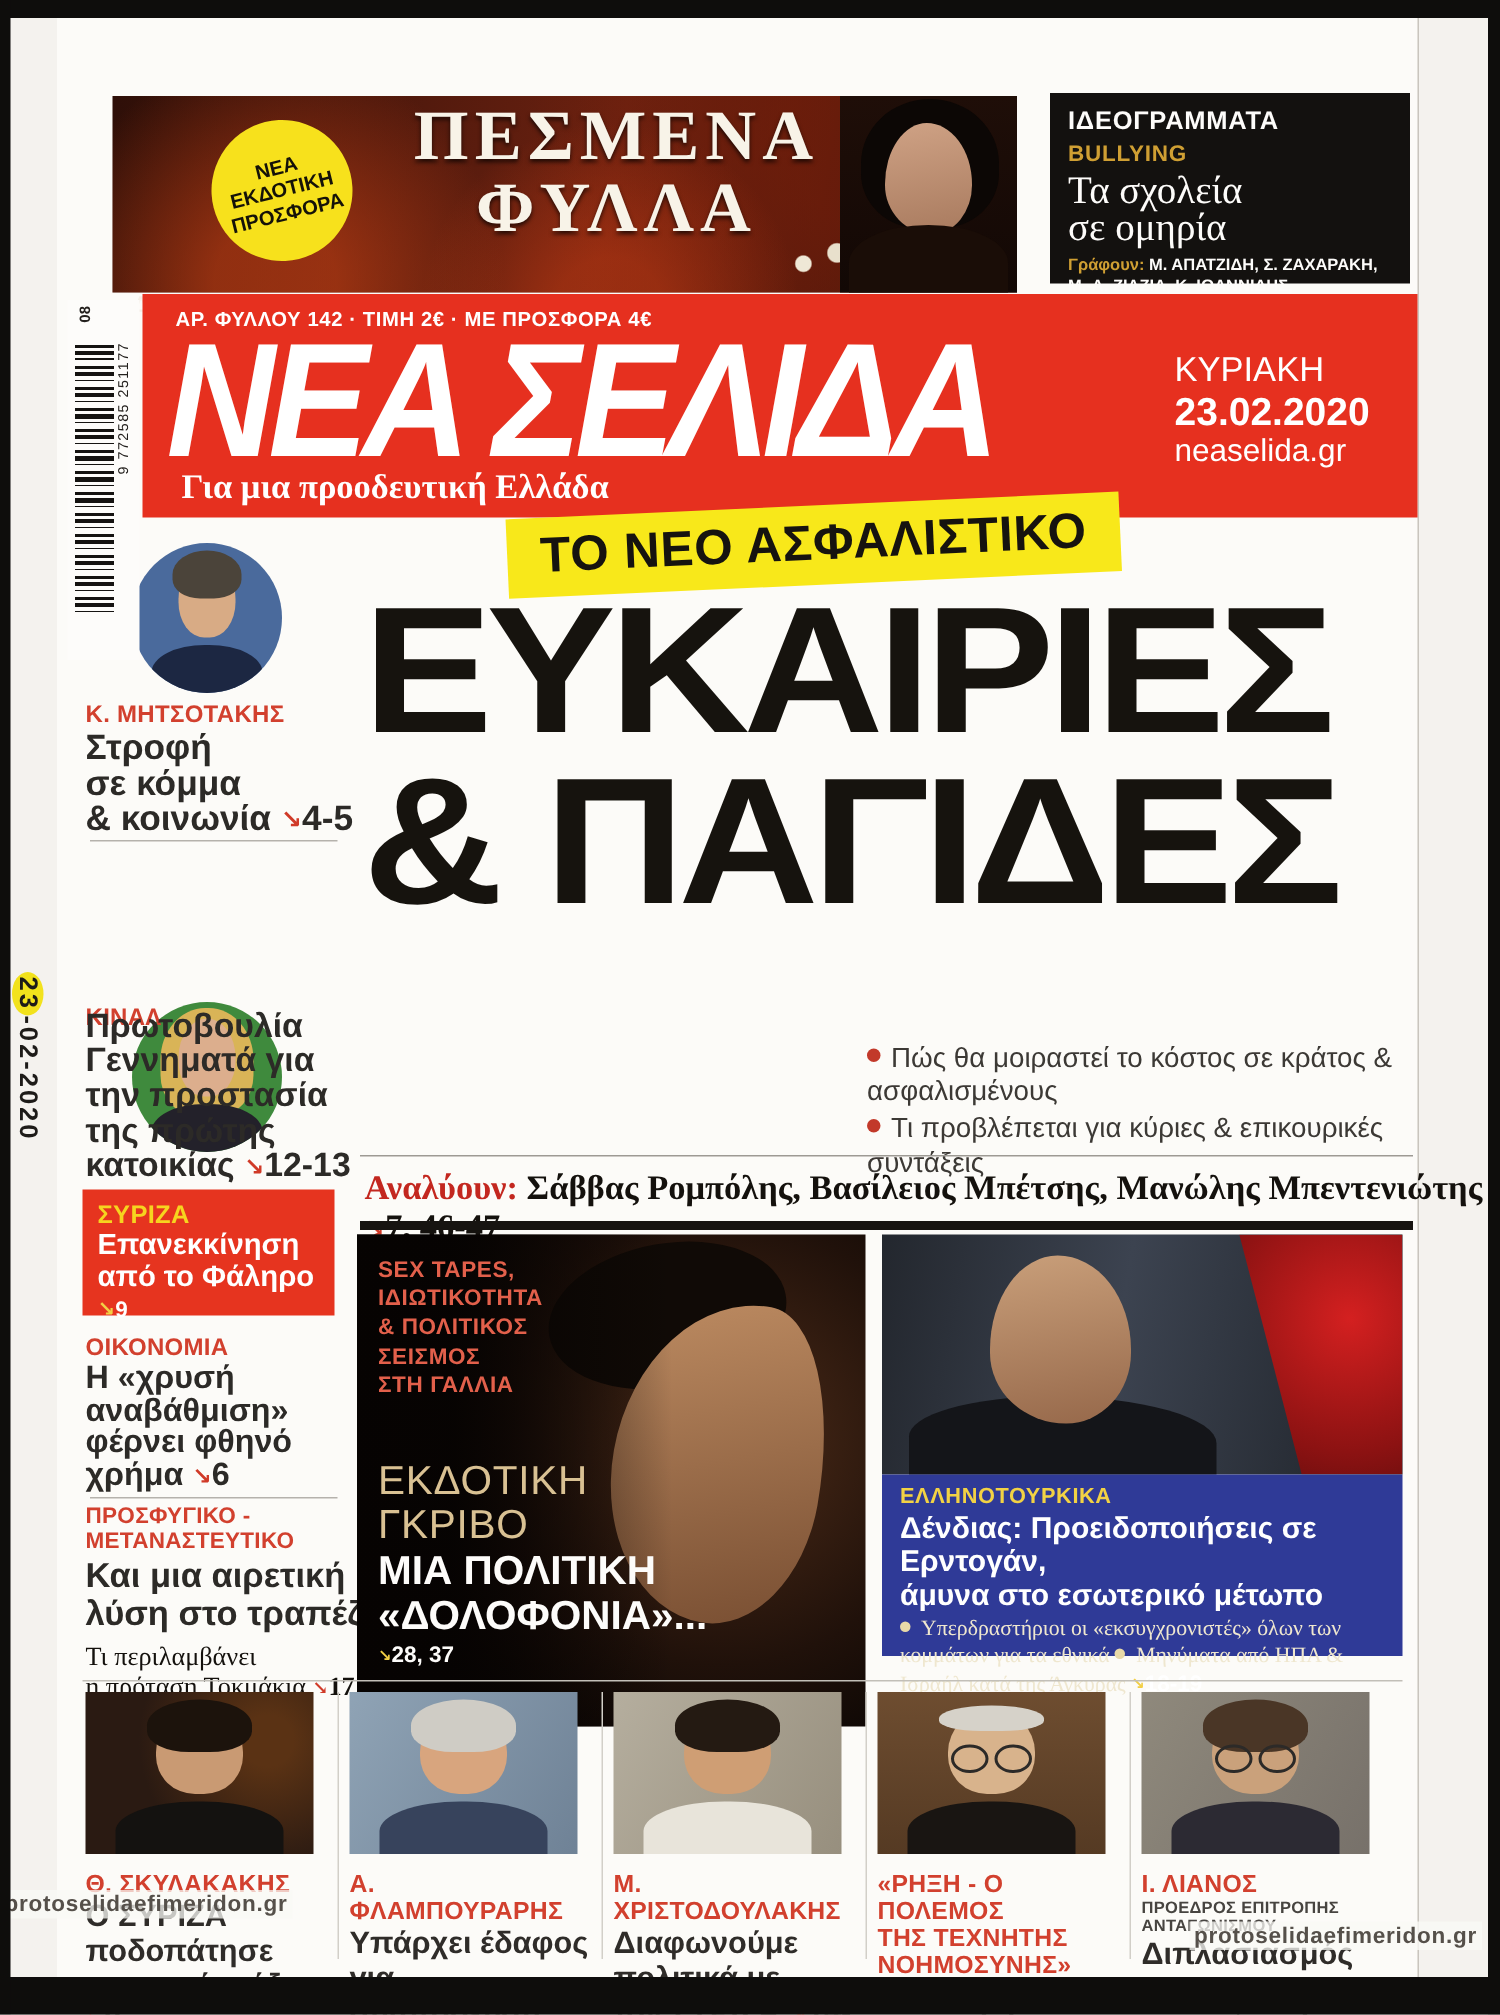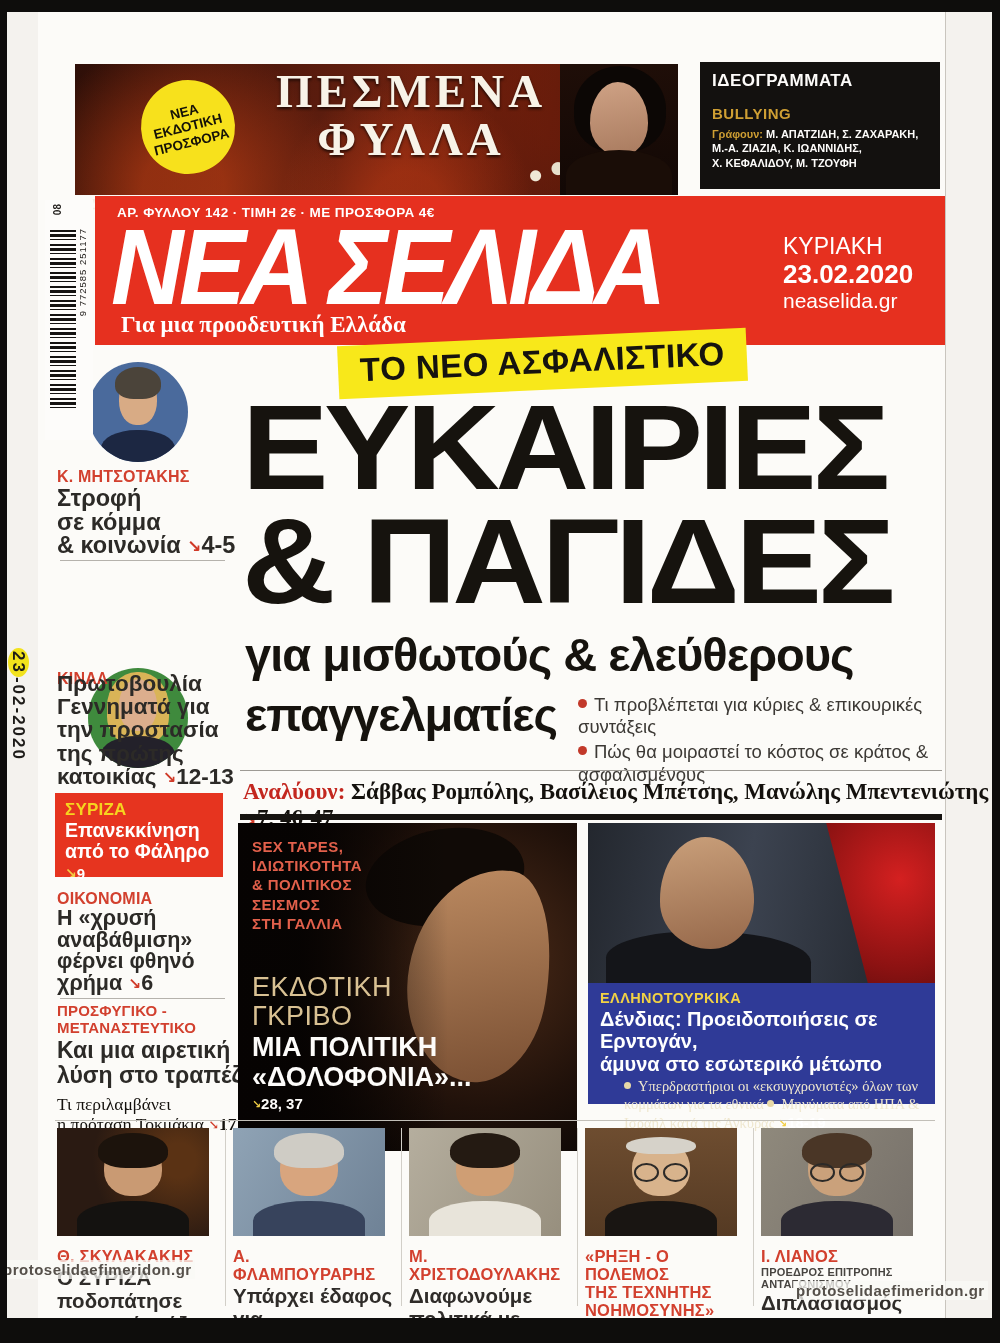--- a/index.html
+++ b/index.html
@@ -48,21 +48,21 @@
   #girl .g-body{position:absolute;left:6px;top:86px;width:106px;height:50px;background:#1a0d07;border-radius:50% 50% 0 0;}
   #flowers{position:absolute;left:448px;top:92px;width:70px;height:36px;
       background:radial-gradient(circle at 18% 55%, #efe8d6 5px, transparent 6px),
                  radial-gradient(circle at 50% 35%, #e8e0cc 6px, transparent 7px),
                  radial-gradient(circle at 80% 60%, #efe8d6 5px, transparent 6px);}
 
   
   #ideo{left:700px;top:62px;width:240px;height:127px;background:#13110f;color:#fdfcfa;
         padding:9px 12px;box-sizing:border-box;}
   #ideo .brand{font-weight:bold;font-size:17px;letter-spacing:.5px;}
-  #ideo .kick{font-weight:bold;font-size:15px;color:#cf9f33;margin-top:14px;letter-spacing:.5px;}
+  #ideo .kick{font-weight:bold;font-size:15px;color:#cf9f33;margin-top:3px;letter-spacing:.5px;}
   #ideo .ttl{font-family:"Liberation Serif","DejaVu Serif",serif;font-size:26px;line-height:.98;margin-top:3px;}
   #ideo .auth{margin-top:5px;font-size:11px;font-weight:bold;line-height:1.3;}
   #ideo .auth .lbl{color:#cf9f33;}
 
   
   #mast{left:95px;top:196px;width:850px;height:149px;background:#e6301f;color:#fff;}
   #mast .issue{position:absolute;left:22px;top:9px;font-size:13.5px;font-weight:bold;letter-spacing:.4px;}
   #mast .logo{position:absolute;left:16px;top:22px;font-size:108px;font-weight:bold;font-style:italic;
       letter-spacing:-5px;line-height:.9;transform:scaleX(.93);transform-origin:left top;}
   #mast .right{position:absolute;left:688px;top:38px;line-height:1.12;}
@@ -152,21 +152,21 @@
   #featR .flag{position:absolute;right:0;top:0;width:160px;height:160px;
      background:radial-gradient(circle at 78% 35%, #d42020 0%, #8c1212 55%, #450909 100%);
      clip-path:polygon(32% 0,100% 0,100% 100%,58% 100%);}
   #featR .e-head{position:absolute;left:72px;top:14px;width:94px;height:112px;
      background:linear-gradient(170deg,#c99f7a,#96684a);border-radius:48% 52% 46% 54%/56% 56% 42% 42%;}
   #featR .e-body{position:absolute;left:18px;top:108px;width:205px;height:58px;background:#141519;border-radius:46% 54% 0 0;}
   #featR .blue{position:absolute;left:0;top:160px;width:100%;height:121px;background:#2f3a97;
      padding:7px 12px;box-sizing:border-box;}
   #featR .kick{color:#f2d244;font-weight:bold;font-size:14.5px;letter-spacing:.4px;}
   #featR .ttl{color:#fff;font-weight:bold;font-size:20px;line-height:1.12;margin-top:2px;}
-  #featR .bl{margin-top:3px;font-family:"Liberation Serif","DejaVu Serif",serif;font-size:14.5px;line-height:1.22;color:#efe7cf;margin-left:24px;}
+  #featR .bl{margin-top:3px;font-family:"Liberation Serif","DejaVu Serif",serif;font-size:14.5px;line-height:1.22;color:#efe7cf;}
   #featR .bl .dot{background:#e8d9a8;width:7px;height:7px;vertical-align:2px;}
   #featR .bl .mk{color:#fff;font-family:"Liberation Sans","DejaVu Sans",sans-serif;font-size:15px;}
 
   
   #brule{left:55px;top:1120px;width:880px;height:1px;background:#c2bfb8;}
   .vdiv{position:absolute;top:1128px;height:178px;width:1px;background:#d2cfc8;}
   .bcol{position:absolute;top:1128px;width:162px;}
   .bcol .bph{width:152px;height:108px;}
   .bcol .kicker{margin-top:11px;font-size:16.5px;line-height:1.1;}
   .bcol .btxt{font-size:20.5px;font-weight:bold;color:#2f2c29;line-height:1.12;margin-top:2px;}
@@ -206,20 +206,22 @@
     <div id="girl">
       <div class="g-hair"></div>
       <div class="g-face"></div>
       <div class="g-body"></div>
     </div>
   </div>
 
   <div id="ideo" class="abs">
     <div class="brand">ΙΔΕΟΓΡΑΜΜΑΤΑ</div>
     <div class="kick">BULLYING</div>
+    <div class="ttl pl">Τα σχολεία
+σε ομηρία</div>
     <div class="auth"><span class="lbl">Γράφουν:</span><span class="pl"> Μ. ΑΠΑΤΖΙΔΗ, Σ. ΖΑΧΑΡΑΚΗ,
 Μ.-Α. ΖΙΑΖΙΑ, Κ. ΙΩΑΝΝΙΔΗΣ,
 Χ. ΚΕΦΑΛΙΔΟΥ, Μ. ΤΖΟΥΦΗ</span></div>
   </div>
 
   <div id="bar" class="abs">
     <div class="iss">08</div>
     <div class="bars"></div>
     <div class="num">9 772585 251177</div>
   </div>
@@ -231,25 +233,23 @@
       <div class="d1">ΚΥΡΙΑΚΗ</div>
       <div class="d2">23.02.2020</div>
       <div class="d3">neaselida.gr</div>
     </div>
     <div class="tagline">Για μια προοδευτική Ελλάδα</div>
   </div>
 
   <div id="eyebrow" class="abs">ΤΟ ΝΕΟ ΑΣΦΑΛΙΣΤΙΚΟ</div>
   <div id="headline" class="abs pl">ΕΥΚΑΙΡΙΕΣ
 &amp; ΠΑΓΙΔΕΣ</div>
-  <div id="subhead" class="abs pl">για μισθωτούς &amp; ελεύθερους
-επαγγελματίες</div>
   <div id="lead-bullets" class="abs">
+    <div class="lb"><span class="dot"></span><span>Πώς θα μοιραστεί το κόστος σε κράτος &amp; ασφαλισμένους</span></div>
     <div class="lb"><span class="dot"></span><span>Τι προβλέπεται για κύριες &amp; επικουρικές συντάξεις</span></div>
-    <div class="lb"><span class="dot"></span><span>Πώς θα μοιραστεί το κόστος σε κράτος &amp; ασφαλισμένους</span></div>
   </div>
   <div id="rule1" class="abs"></div>
   <div id="analyse" class="abs">
     <span class="lbl">Αναλύουν:</span><span class="names"> Σάββας Ρομπόλης, Βασίλειος Μπέτσης, Μανώλης Μπεντενιώτης</span>
     <span class="mk"> <span class="arr">↘</span><span class="pgs">7, 46-47</span></span>
   </div>
   <div id="rule2" class="abs"></div>
 
   <div id="sb-c1" class="abs circ ph">
     <div class="body"></div>

